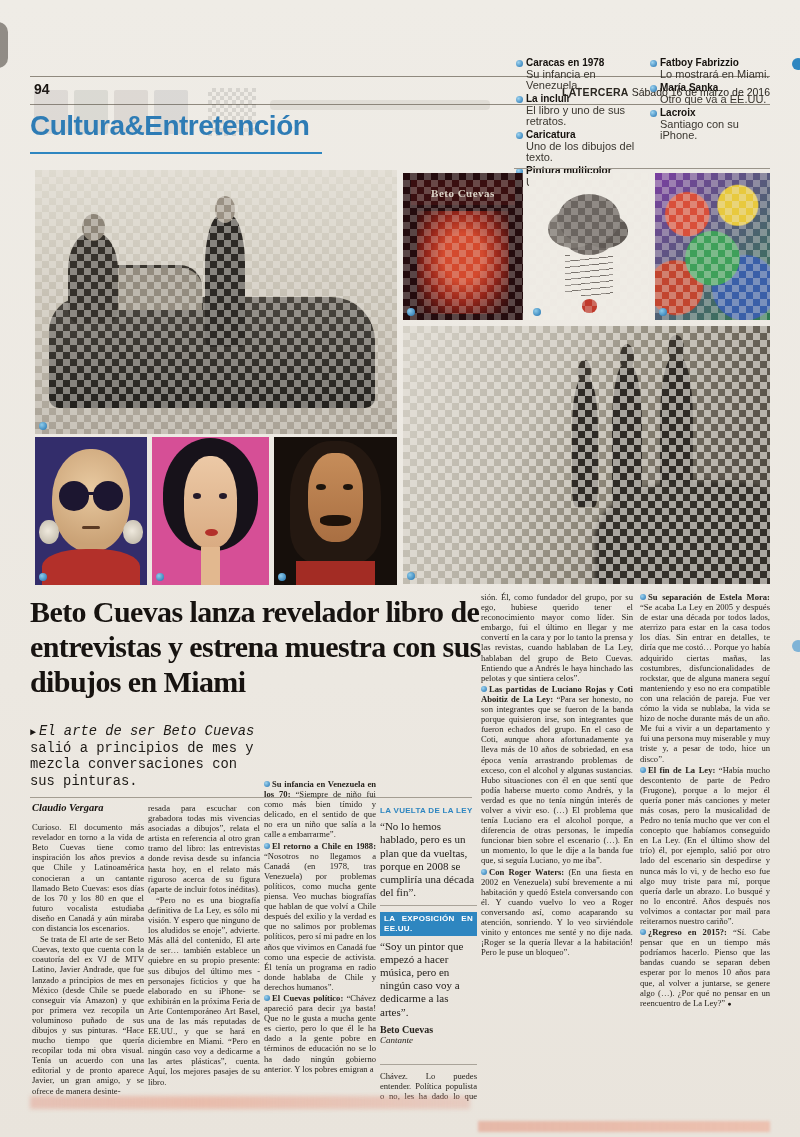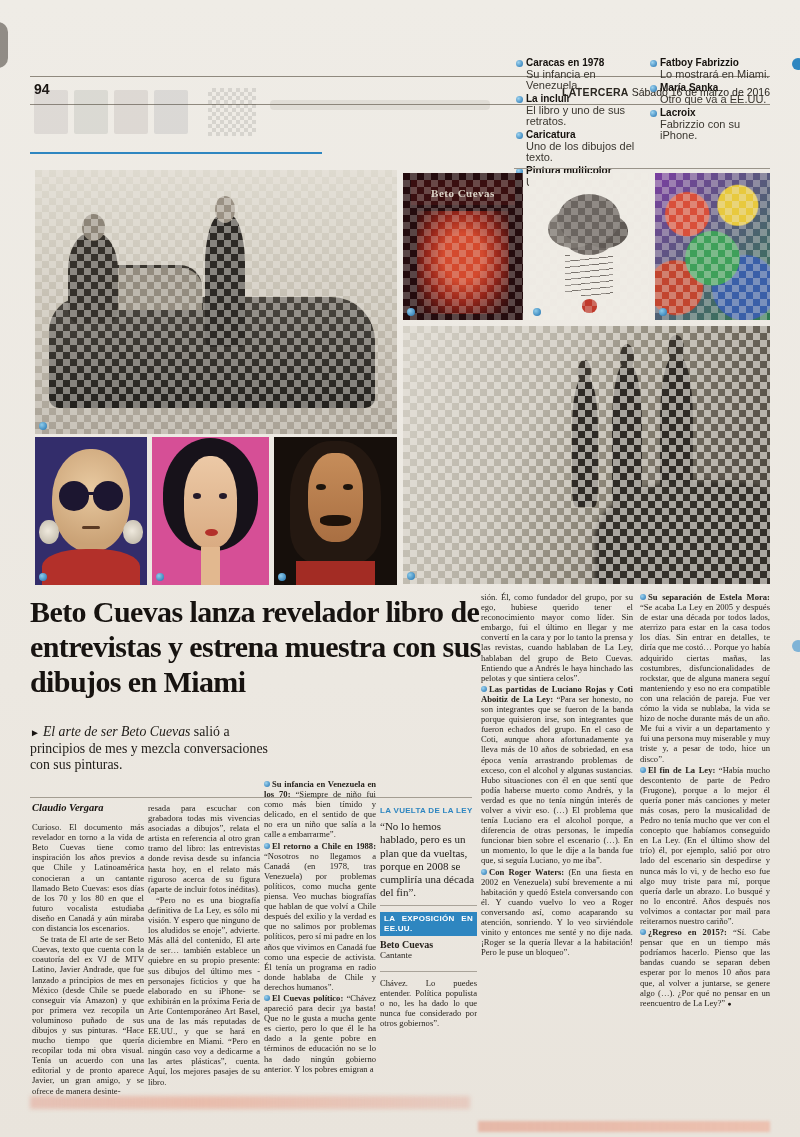--- a/index.html
+++ b/index.html
@@ -146,21 +146,21 @@
   .lx-eye-l{ left:34%; } .lx-eye-r{ left:56%; }
   .lx-mus { position:absolute; left:37%; top:53%; width:26%; height:7%; background:#1d120a; border-radius:40%; }
   .lx-shirt { position:absolute; left:18%; top:84%; width:64%; height:16%; background:#a32c24; }
 
   #headline { position:absolute; left:30px; top:594px; width:454px;
     font-family:"Liberation Serif",serif; font-weight:bold; font-size:30px;
     line-height:1.17; letter-spacing:-0.6px; color:#171310; }
 
   #standfirst { position:absolute; left:30px; top:724px; width:448px; display:flex; gap:20px; }
   .sf-item { font-size:13.8px; line-height:1.2; color:#1d1a16; }
-  .sf-item1 { width:238px; } .sf-item2 { width:190px; }
+  .sf-item1 { width:238px;font-family:Liberation Mono, monospace; } .sf-item2 { width:190px; }
   .sf-arrow { font-size:10px; margin-right:3px; color:#171310; }
   .sf-em { font-style:italic; }
 
   .col { position:absolute; overflow:hidden; text-align:justify;
     font-size:8.6px; line-height:10.1px; color:#27231d; hyphens:auto; }
   .col .p { margin:0 0 1px; }
   .col .indent { text-indent:8px; }
   #byline { font-weight:bold; font-style:italic; font-size:10.5px; margin-bottom:9px; color:#17130f; }
   #col1 { left:32px;  top:803px; width:112px; height:299px; }
   #col2 { left:148px; top:803px; width:112px; height:299px; }
@@ -173,21 +173,21 @@
     background:radial-gradient(circle at 35% 35%, #9fd4f0, #1d6fae); }
 
   .kicker { font-family:"Liberation Sans",sans-serif; font-weight:bold; font-size:8px;
     letter-spacing:.3px; color:#2e86c0; margin:4px 0 4px; text-align:left; }
   .kicker-chip { display:inline-block; background:#2e86c0; color:#fff; padding:2px 4px 1px;
     font-family:"Liberation Sans",sans-serif; font-weight:bold; font-size:8px; letter-spacing:.3px;
     margin-bottom:4px; }
   .quote { font-size:11px; line-height:13.2px; color:#1d1a16; text-align:left; margin-bottom:6px; }
   .q-rule { height:1px; background:#a9a399; margin:5px 0 6px; }
   .sig-name { font-weight:bold; font-size:10px; text-align:left; }
-  .sig-role { font-size:9px; text-align:left; margin-bottom:11px; }
+  .sig-role { font-style:italic; font-size:9px; text-align:left; margin-bottom:19px; }
   .endmark { font-size:7px; }
 
   .artifact { position:absolute; pointer-events:none; }
   #artifact-left { left:30px; top:1096px; width:440px; height:13px;
     background:linear-gradient(90deg, rgba(224,130,110,.35), rgba(232,162,140,.6) 40%, rgba(224,130,110,.25));
     filter:blur(2px); }
   #artifact-right { left:478px; top:1121px; width:292px; height:11px;
     background:linear-gradient(90deg, rgba(226,140,115,.5), rgba(238,174,152,.65));
     filter:blur(1.5px); }
 
@@ -210,20 +210,21 @@
 
   <div id="ghost-strip">
     <div class="ghost-thumb g1"></div>
     <div class="ghost-thumb g2"></div>
     <div class="ghost-thumb g3"></div>
     <div class="ghost-thumb g4"></div>
     <div class="ghost-qr"></div>
     <div class="ghost-bar"></div>
   </div>
 
+  <div id="section-title">Cultura&amp;Entretención</div>
   <div id="section-underline"></div>
 
   <div id="captions-left" class="caption-list">
     <div class="cap-item">
       <div class="cap-title-row">
           <span class="cap-bullet"></span>
           <span class="cap-title">Caracas en 1978</span>
         </div>
       <div class="cap-sub">Su infancia en Venezuela.</div>
     </div>
@@ -263,21 +264,21 @@
           <span class="cap-bullet"></span>
           <span class="cap-title">María Sanka</span>
         </div>
       <div class="cap-sub">Otro que va a EE.UU.</div>
     </div>
     <div class="cap-item">
       <div class="cap-title-row">
           <span class="cap-bullet"></span>
           <span class="cap-title">Lacroix</span>
         </div>
-      <div class="cap-sub">Fabrizzio con su iPhone.</div>
+      <div class="cap-sub">Santiago con su iPhone.</div>
     </div>
   </div>
   <div class="rule" id="rule-captions"></div>
 
   <div id="photo-car" class="photo">
     <div class="car-body"></div>
     <div class="car-window"></div>
     <div class="car-man"></div>
     <div class="car-woman"></div>
     <div class="checker"></div>
@@ -371,20 +372,21 @@
     <p class="p"><span class="lead-dot"></span><span class="lead">Su infancia en Venezuela en los 70:</span> <span>“Siempre de niño fui como más bien tímido y delicado, en el sentido de que no era un niño que salía a la calle a embarrarme”.</span></p>
     <p class="p"><span class="lead-dot"></span><span class="lead">El retorno a Chile en 1988:</span> <span>“Nosotros no llegamos a Canadá (en 1978, tras Venezuela) por problemas políticos, como mucha gente piensa. Veo muchas biografías que hablan de que volví a Chile después del exilio y la verdad es que no salimos por problemas políticos, pero sí mi padre en los años que vivimos en Canadá fue como una especie de activista. Él tenía un programa en radio donde hablaba de Chile y derechos humanos”.</span></p>
     <p class="p"><span class="lead-dot"></span><span class="lead">El Cuevas político:</span> <span>“Chávez apareció para decir ¡ya basta! Que no le gusta a mucha gente es cierto, pero lo que él le ha dado a la gente pobre en términos de educación no se lo ha dado ningún gobierno anterior. Y los pobres emigran a</span></p>
   </div>
 
   <div id="col4" class="col">
     <div class="kicker">LA VUELTA DE LA LEY</div>
     <div class="quote">“No lo hemos hablado, pero es un plan que da vueltas, porque en 2008 se cumpliría una década del fin”.</div>
     <div class="q-rule"></div>
     <div class="kicker-chip">LA EXPOSICIÓN EN EE.UU.</div>
+    <div class="quote">“Soy un pintor que empezó a hacer música, pero en ningún caso voy a dedicarme a las artes”.</div>
     <div class="sig-name">Beto Cuevas</div>
     <div class="sig-role">Cantante</div>
     <div class="q-rule"></div>
     <p class="p">Chávez. Lo puedes entender. Política populista o no, les ha dado lo que nunca fue considerado por otros gobiernos”.</p>
     
   </div>
 
   <div id="col5" class="col">
     <p class="p">sión. Él, como fundador del grupo, por su ego, hubiese querido tener el reconocimiento mayor como líder. Sin embargo, fui el último en llegar y me convertí en la cara y por lo tanto la prensa y las revistas, cuando hablaban de La Ley, hablaban del grupo de Beto Cuevas. Entiendo que a Andrés le haya hinchado las pelotas y que sintiera celos”.</p>
     <p class="p"><span class="lead-dot"></span><span class="lead">Las partidas de Luciano Rojas y Coti Aboitiz de La Ley:</span> <span>“Para ser honesto, no son integrantes que se fueron de la banda porque quisieron irse, son integrantes que fueron echados del grupo. En el caso de Coti, aunque ahora afortunadamente ya lleva más de 10 años de sobriedad, en esa época venía arrastrando problemas de exceso, con el alcohol y algunas sustancias. Hubo situaciones con él en que sentí que podía haberse muerto como Andrés, y la verdad es que no tenía ningún interés de volver a vivir eso. (…) El problema que tenía Luciano era el alcohol porque, a diferencia de otras personas, le impedía funcionar bien sobre el escenario (…). En un momento, lo que le dije a la banda fue que, si seguía Luciano, yo me iba”.</span></p>

